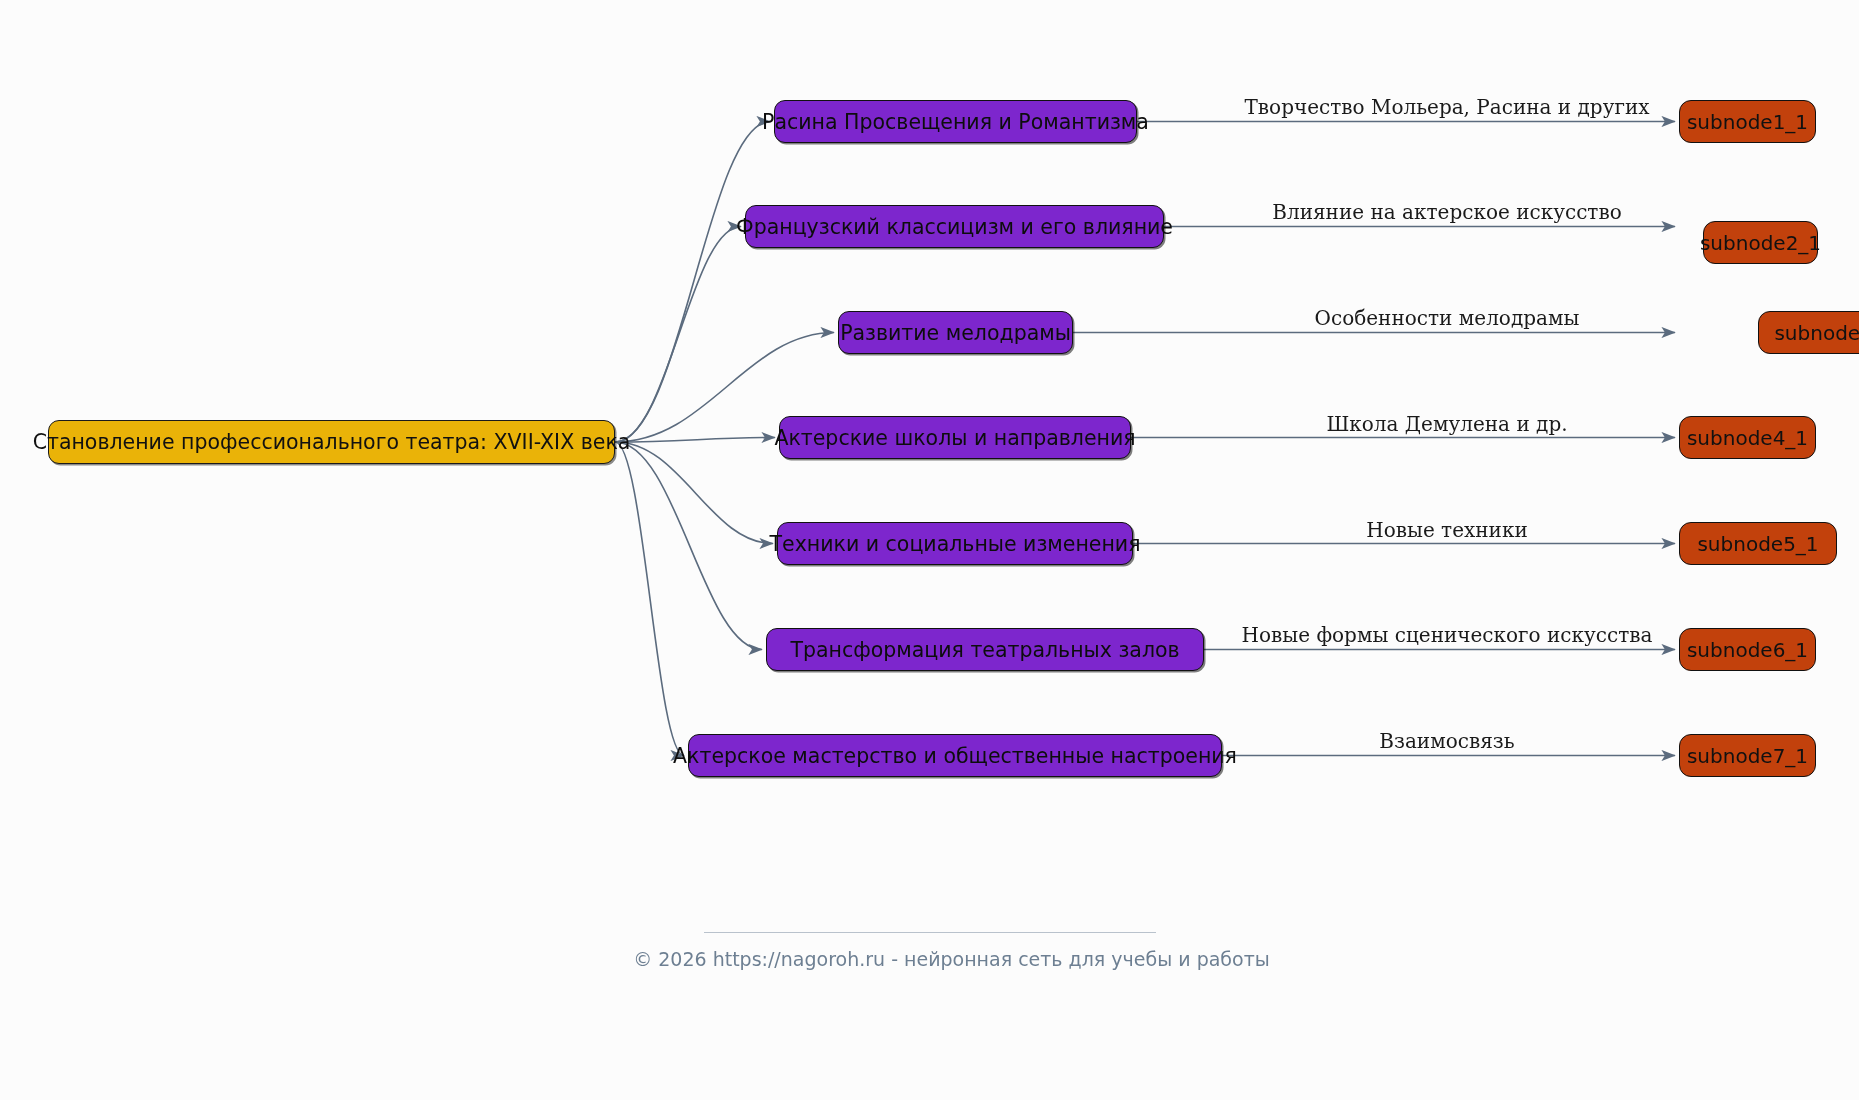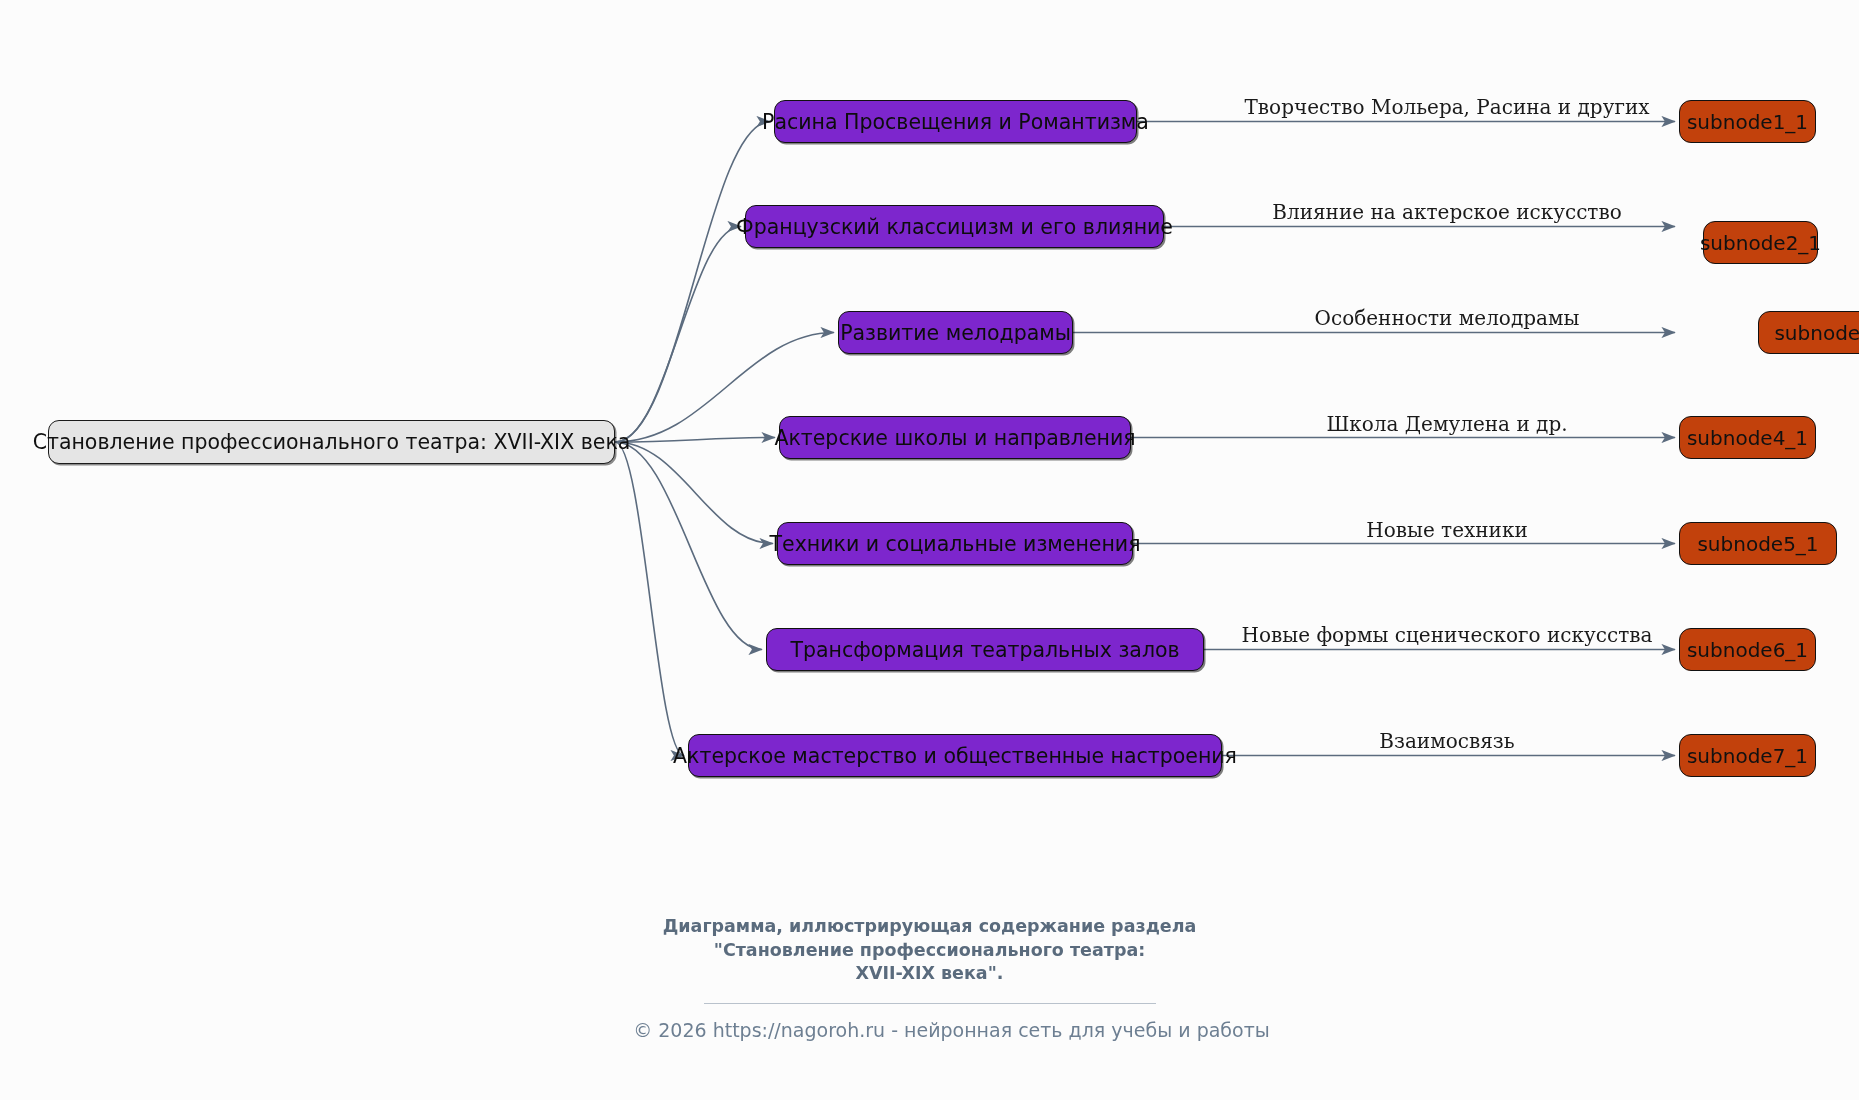--- a/index.html
+++ b/index.html
@@ -35,21 +35,21 @@
     position: absolute;
     box-sizing: border-box;
     display: flex;
     align-items: center;
     justify-content: center;
     white-space: nowrap;
     border-radius: 11px;
     font-family: "DejaVu Sans", sans-serif;
   }
   .node-root {
-    background: #e5e5e5;
+    background: #eab308;
     border: 1.7px solid #1b1b1b;
     color: #111111;
     font-size: 20.5px;
     height: 44px;
     padding: 0 14px;
     box-shadow: 1.5px 1.5px 0 rgba(0,0,0,0.45);
   }
   .node-branch {
     background: #7d26cd;
     border: 1.7px solid #111111;
@@ -186,22 +186,17 @@
       <div class="edge-label" style="left: 1447px; top: 95px;">Творчество Мольера, Расина и других</div>
       <div class="edge-label" style="left: 1447px; top: 200px;">Влияние на актерское искусство</div>
       <div class="edge-label" style="left: 1447px; top: 306px;">Особенности мелодрамы</div>
       <div class="edge-label" style="left: 1447px; top: 412px;">Школа Демулена и др.</div>
       <div class="edge-label" style="left: 1447px; top: 518px;">Новые техники</div>
       <div class="edge-label" style="left: 1447px; top: 623px;">Новые формы сценического искусства</div>
       <div class="edge-label" style="left: 1447px; top: 729px;">Взаимосвязь</div>
     </div>
 
   <div id="footer">
-    <div class="footer-caption">
-      <div>Диаграмма, иллюстрирующая содержание раздела</div>
-      <div>"Становление профессионального театра:</div>
-      <div>XVII-XIX века".</div>
-    </div>
     <div class="footer-rule"></div>
     <div class="footer-credit">© 2026 https://nagoroh.ru - нейронная сеть для учебы и работы</div>
   </div>
 
 </div>
 
 </body></html>

